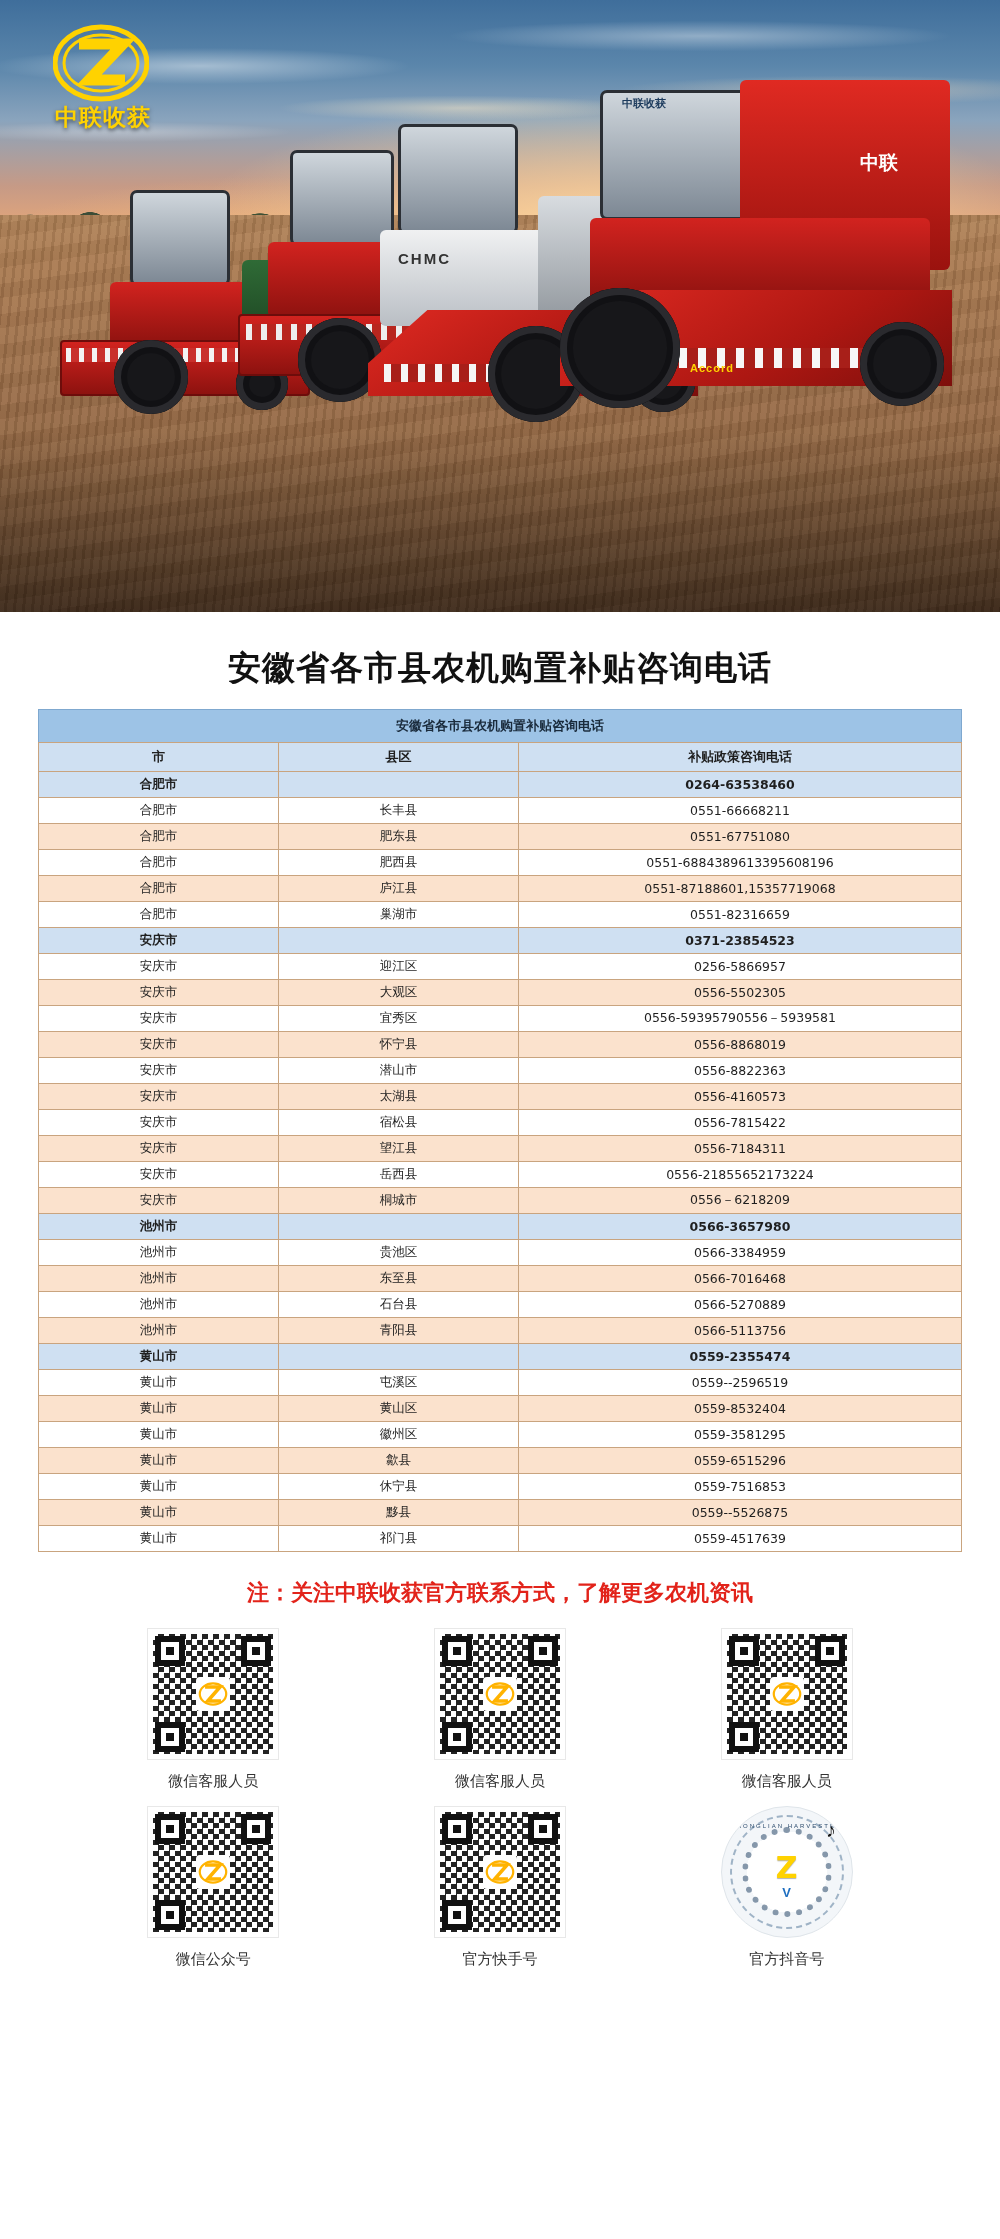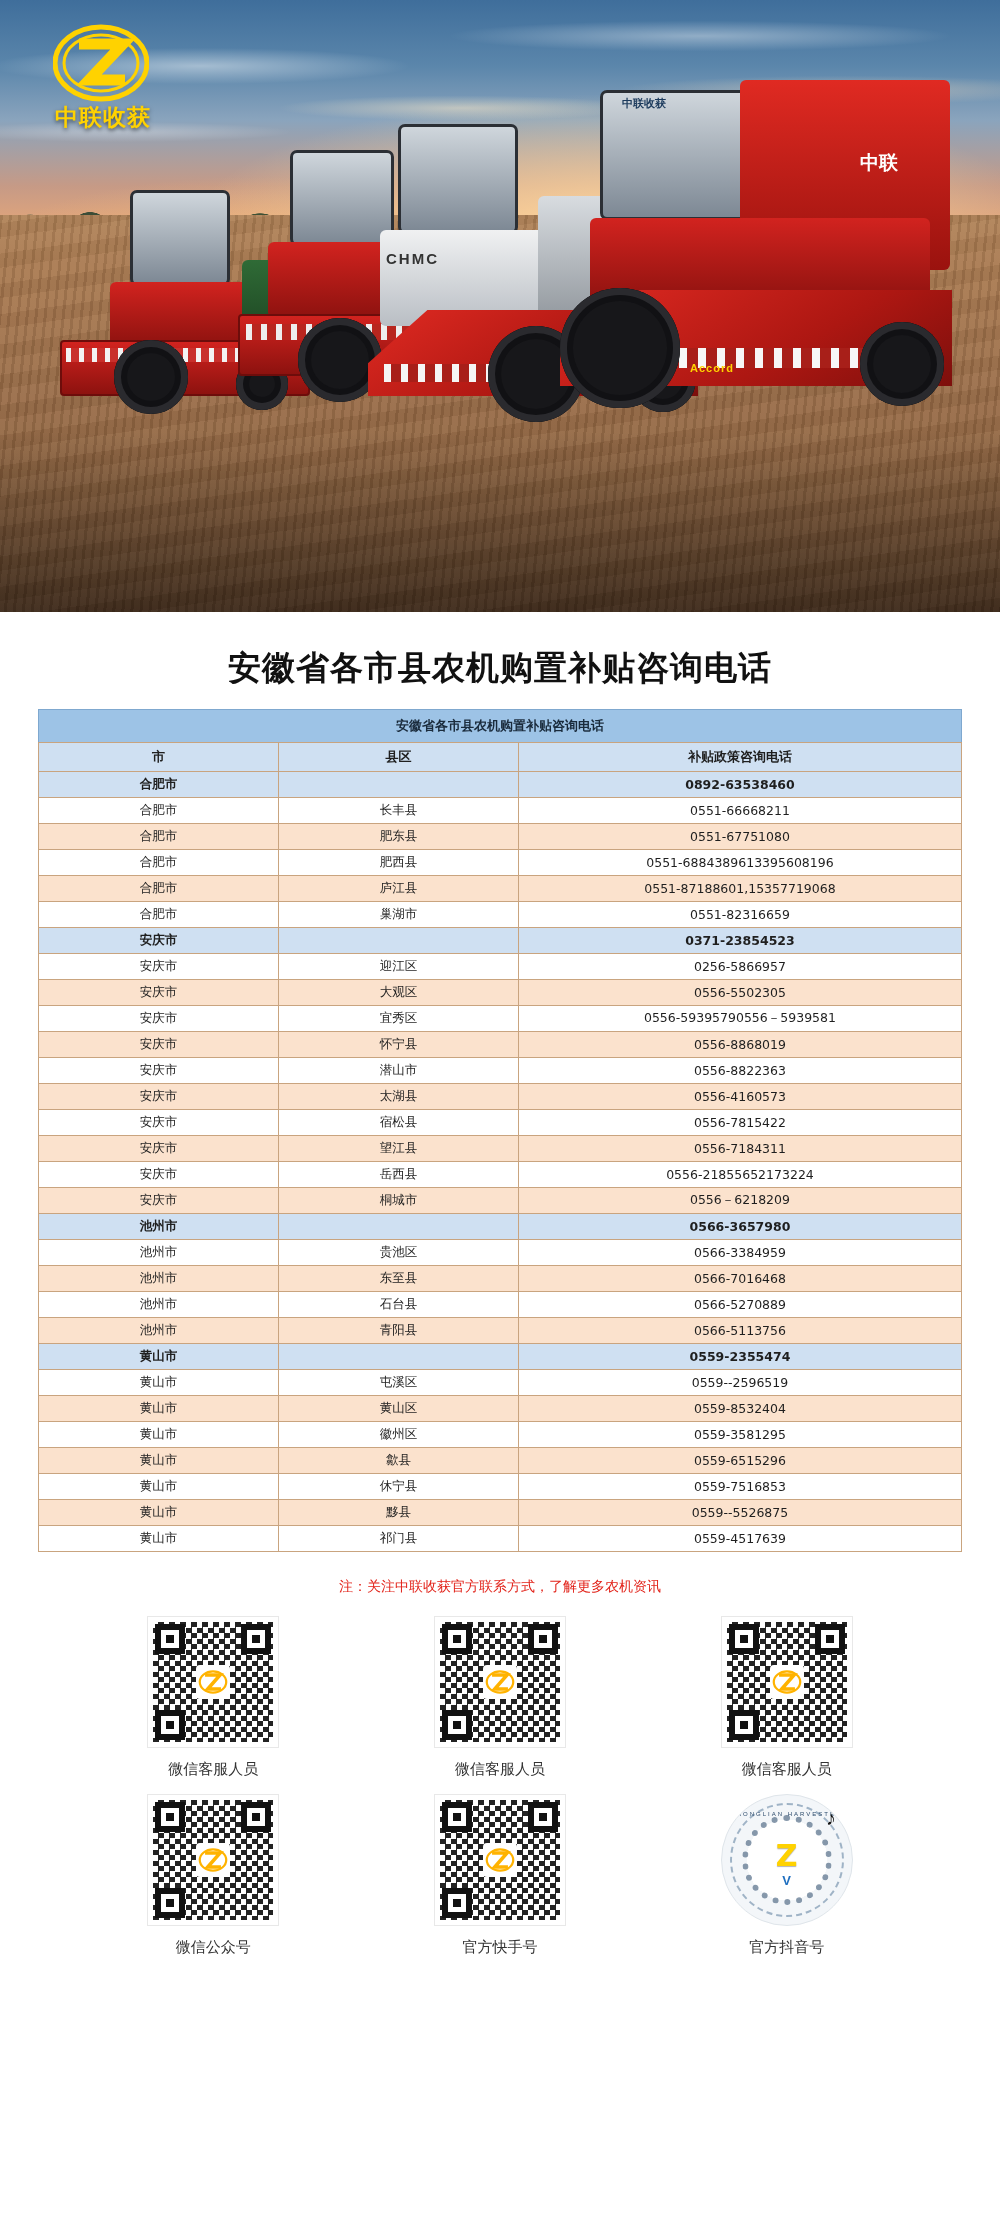--- a/index.html
+++ b/index.html
@@ -141,22 +141,22 @@
     white-space: nowrap;
     overflow: hidden;
   }
   thead th { background: #cfe0f2; font-weight: bold; font-size: 13px; padding: 5px 2px; }
   tr.r-odd td { background: #fbe2cd; }
   tr.r-even td { background: #ffffff; }
   tr.r-city td { background: #cfe0f2; font-weight: bold; }
 
   
   .note {
-    text-align: center; color: #e2231a; font-weight: normal;
-    font-size: 14px; padding: 26px 0 20px;
+    text-align: center; color: #e2231a; font-weight: bold;
+    font-size: 22px; padding: 26px 0 20px;
     font-family: "DejaVu Serif", serif;
   }
   .qr-grid {
     display: grid; grid-template-columns: repeat(3, 1fr);
     row-gap: 15px; padding: 0 70px 44px;
     justify-items: center;
   }
   .qr-cell { text-align: center; width: 200px; }
   .qr-code {
     width: 132px; height: 132px; margin: 0 auto;
@@ -255,21 +255,21 @@
       <div class="m-body" style="left:180px; top:54px; width:84px; height:110px; background:linear-gradient(#2f6b36,#1d4422);"></div>
       <div class="header-reel" style="left:0; top:164px; width:300px; height:62px;"></div>
       <div style="position:absolute; left:8px; top:174px; width:284px; height:16px; background:repeating-linear-gradient(90deg,#eeeeee 0 6px, #b8261f 6px 15px);"></div>
       <div class="wheel" style="left:60px; top:168px; width:84px; height:84px;"></div>
       <div class="wheel" style="left:200px; top:188px; width:58px; height:58px;"></div>
     </div>
 
     <div class="machine" style="left:368px; top:100px; width:380px; height:330px;">
       <div class="cab" style="left:30px; top:24px; width:120px; height:110px;"></div>
       <div class="m-body" style="left:12px; top:130px; width:250px; height:96px; background:linear-gradient(#f0f1f2,#b9bec4);"></div>
-      <div style="position:absolute; left:18px; top:150px; font-size:15px; font-weight:bold; color:#333; letter-spacing:2px;">CHMC</div>
+      <div style="position:absolute; left:30px; top:150px; font-size:15px; font-weight:bold; color:#333; letter-spacing:2px;">CHMC</div>
       <div class="m-body" style="left:170px; top:96px; width:110px; height:130px; background:linear-gradient(#d8dce0,#8f959b);"></div>
       <div class="snout" style="left:0; top:210px; width:330px; height:86px;"></div>
       <div style="position:absolute; left:16px; top:264px; width:300px; height:18px; background:repeating-linear-gradient(90deg,#f5f5f5 0 7px, #a81f19 7px 17px);"></div>
       <div class="wheel" style="left:120px; top:226px; width:96px; height:96px;"></div>
       <div class="wheel" style="left:262px; top:246px; width:66px; height:66px;"></div>
     </div>
 
     <div class="machine" style="left:560px; top:90px; width:420px; height:340px;">
       <div class="cab" style="left:40px; top:0; width:150px; height:130px;"></div>
       <div style="position:absolute; left:62px; top:6px; font-size:11px; color:#1b3a5c; font-weight:bold;">中联收获</div>
@@ -314,21 +314,21 @@
         <tr>
           <th>市</th>
           <th>县区</th>
           <th>补贴政策咨询电话</th>
         </tr>
       </thead>
       <tbody id="table-body">
           <tr class="r-city">
             <td>合肥市</td>
             <td></td>
-            <td>0892-63538460</td>
+            <td>0264-63538460</td>
           </tr>
           <tr class="r-even">
             <td>合肥市</td>
             <td>长丰县</td>
             <td>0551-66668211</td>
           </tr>
           <tr class="r-odd">
             <td>合肥市</td>
             <td>肥东县</td>
             <td>0551-67751080</td>

